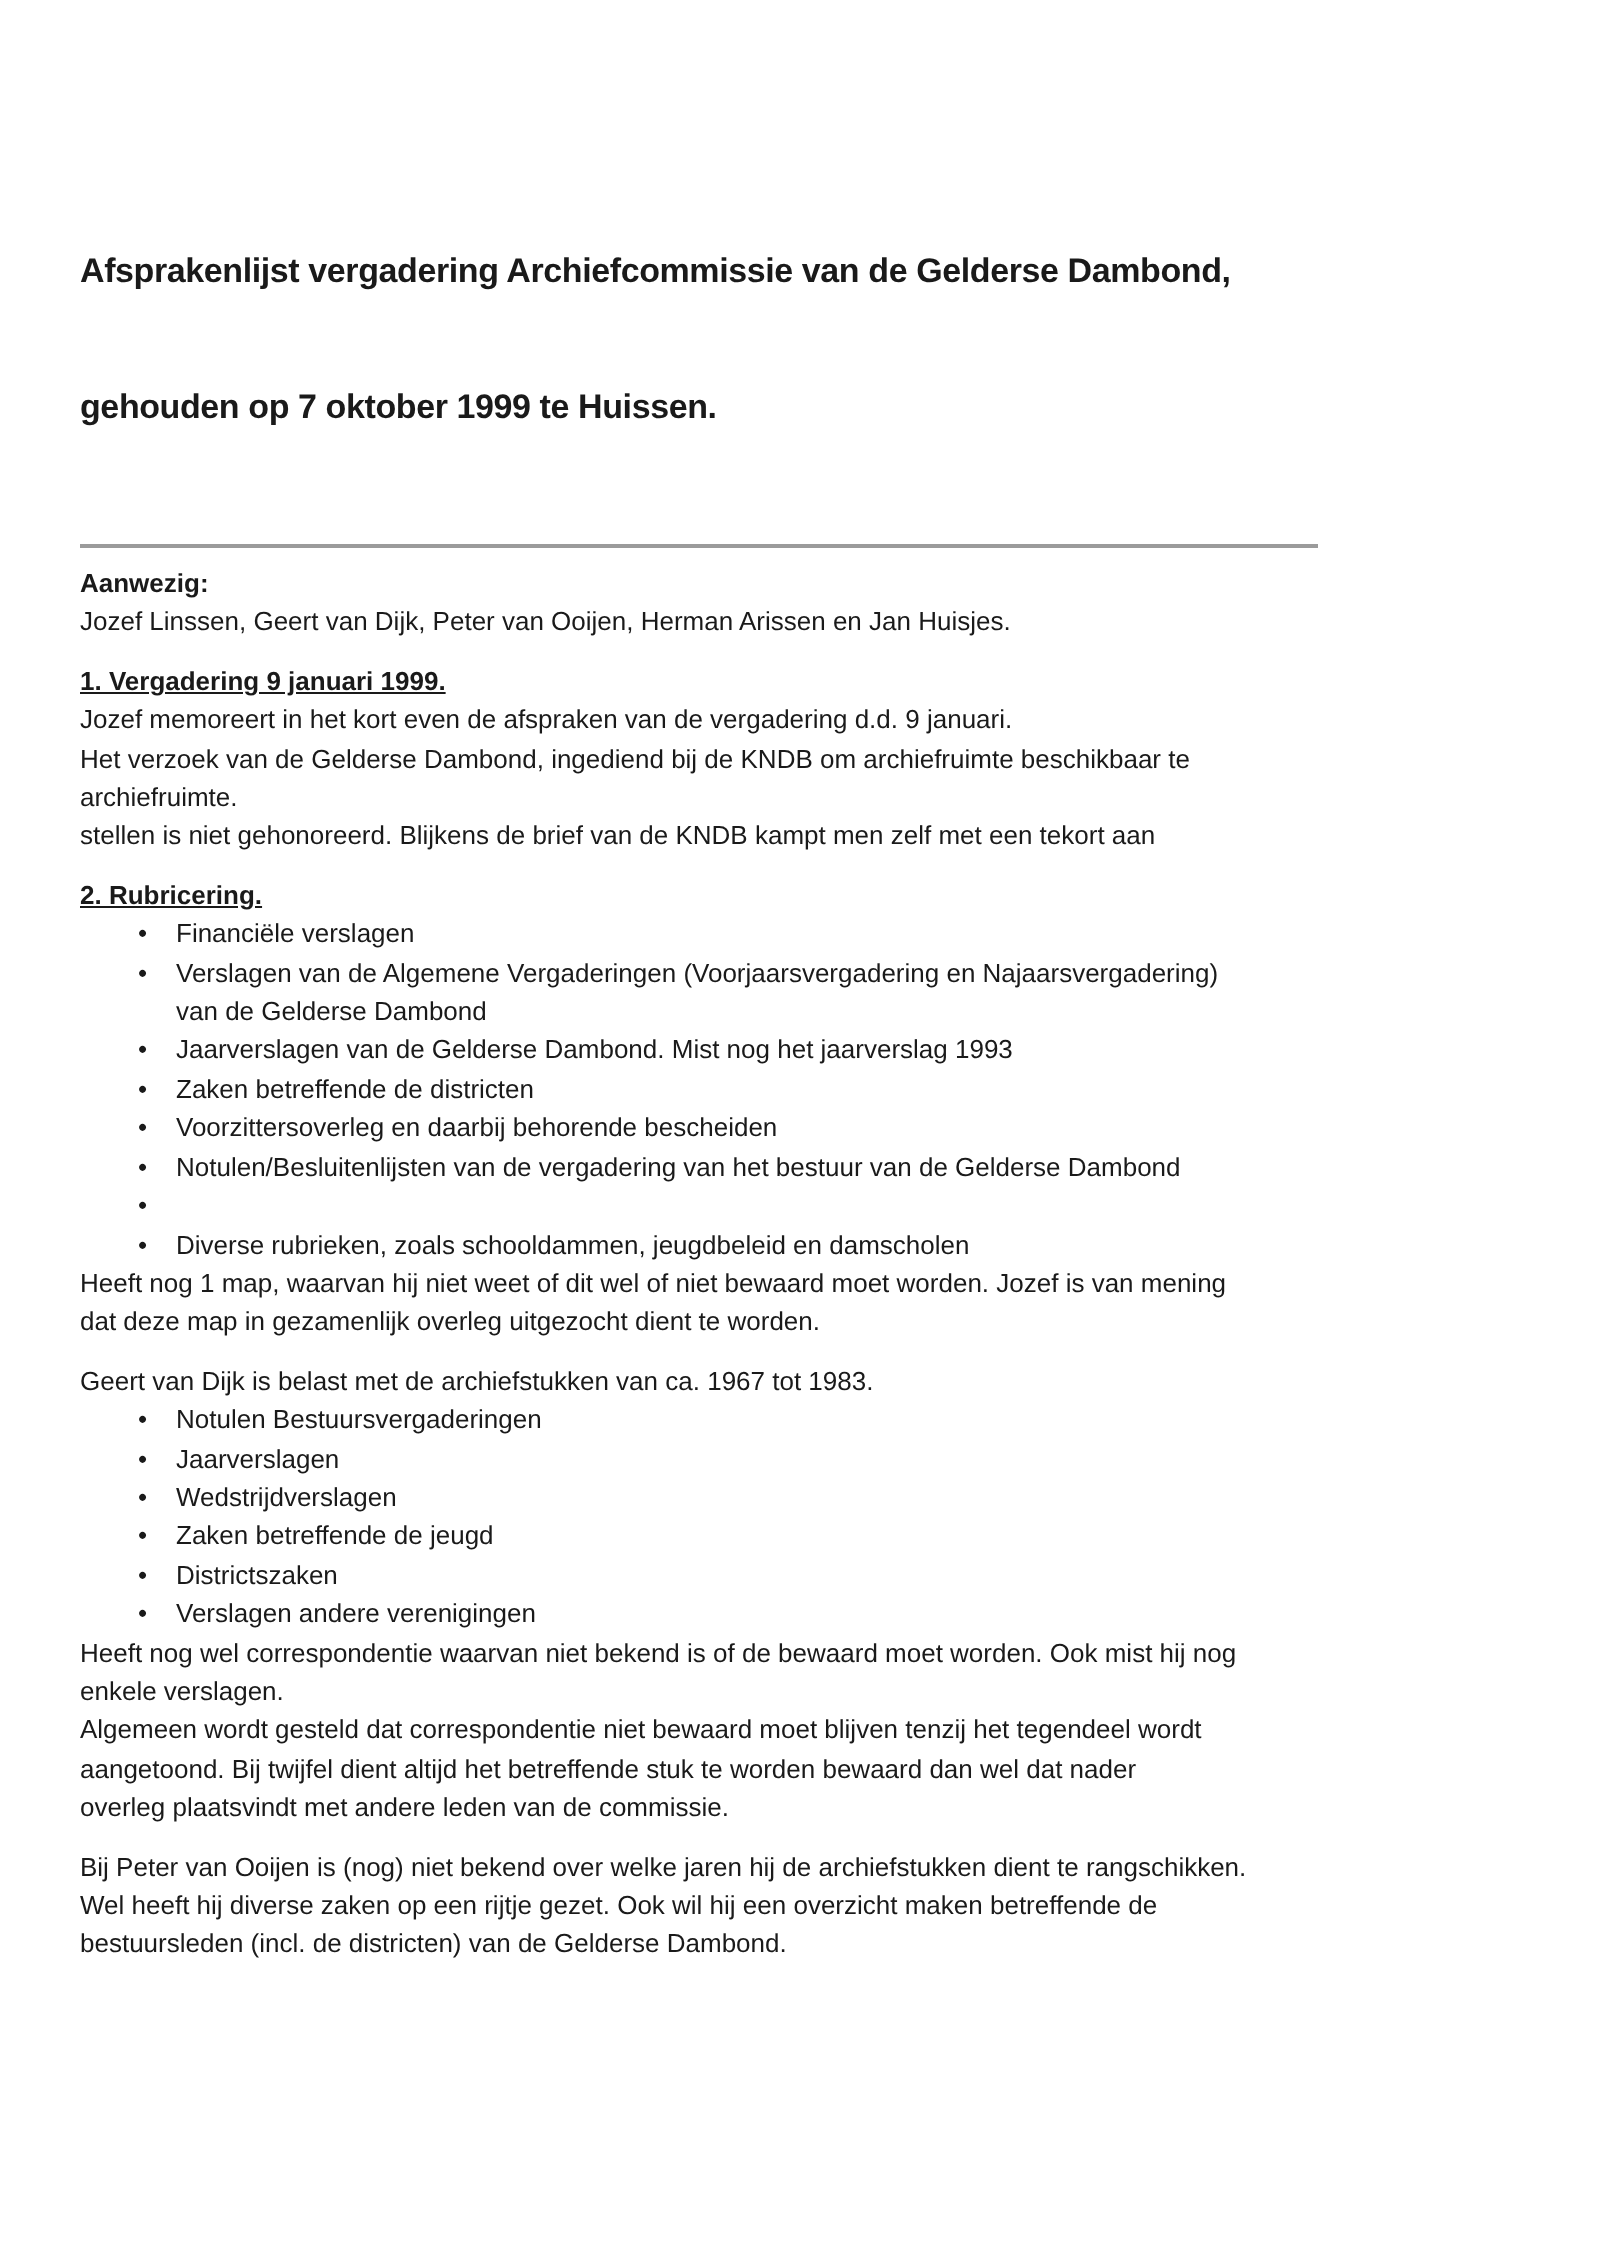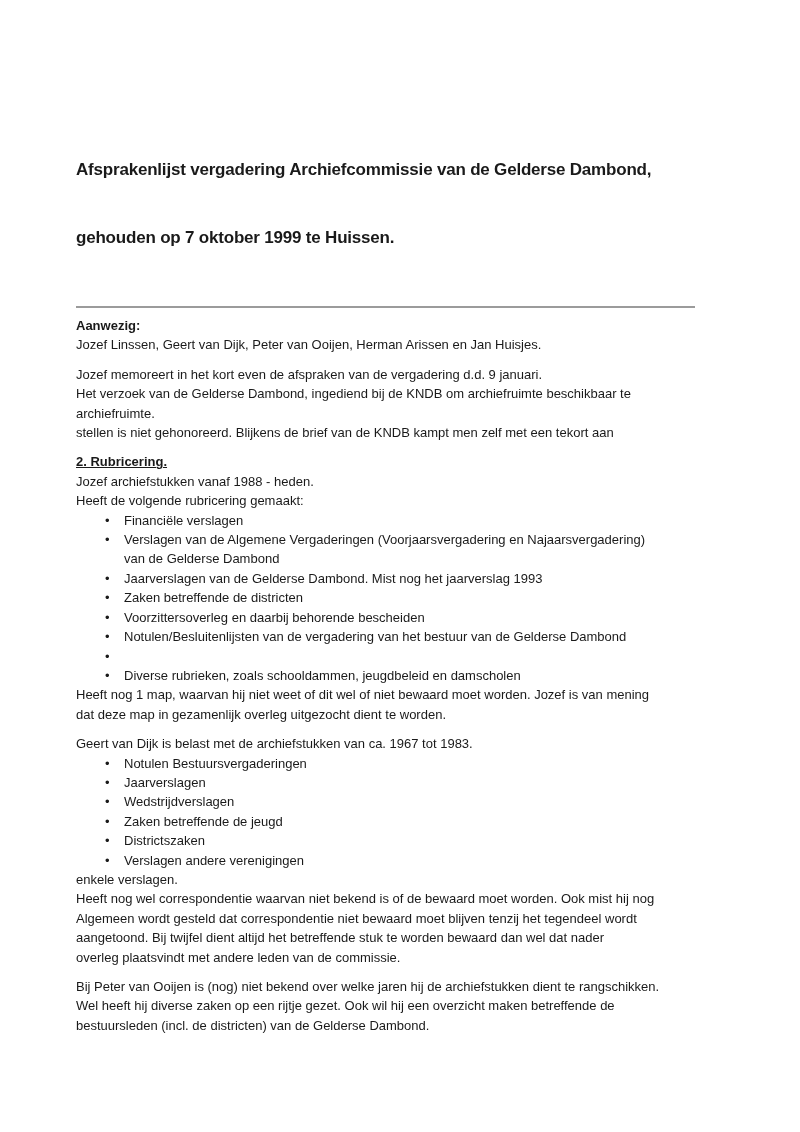--- a/index.html
+++ b/index.html
@@ -14,23 +14,23 @@
   .page {
     position: relative;
     width: 800px;
     height: 1132px;
     background: var(--page-bg);
     overflow: hidden;
     font-family: "Liberation Sans", sans-serif;
     color: var(--text-color);
   }
   .content {
-    margin-left: 76px;
+    margin-left: 40px;
     width: 628px;
-    padding-top: 114px;
+    padding-top: 80px;
   }
 
   .doc-title {
     margin: 0;
     font-size: 17px;
     font-weight: bold;
     line-height: 22.5px;
     letter-spacing: -0.2px;
     white-space: pre;
   }
@@ -80,32 +80,29 @@
       <div class="line">Afsprakenlijst vergadering Archiefcommissie van de Gelderse Dambond,</div>
       <div class="line">gehouden op 7 oktober 1999 te Huissen.</div>
     </h1>
     <div class="divider"></div>
     <div class="doc-body" id="doc-blocks">
         <div class="doc-label">Aanwezig:</div>
         <div class="para">
           <div class="line">Jozef Linssen, Geert van Dijk, Peter van Ooijen, Herman Arissen en Jan Huisjes.</div>
         </div>
         <div class="gap"></div>
+        <div class="doc-heading">1. Vergadering 9 januari 1999.</div>
         <div class="para">
           <div class="line">Jozef memoreert in het kort even de afspraken van de vergadering d.d. 9 januari.</div>
           <div class="line">Het verzoek van de Gelderse Dambond, ingediend bij de KNDB om archiefruimte beschikbaar te</div>
           <div class="line">archiefruimte.</div>
           <div class="line">stellen is niet gehonoreerd. Blijkens de brief van de KNDB kampt men zelf met een tekort aan</div>
         </div>
         <div class="gap"></div>
         <div class="doc-heading">2. Rubricering.</div>
-        <div class="para">
-          <div class="line">Jozef archiefstukken vanaf 1988 - heden.</div>
-          <div class="line">Heeft de volgende rubricering gemaakt:</div>
-        </div>
         <div class="bullet-list">
           <div class="bullet-item">
             <span class="bullet-dot">•</span>
             <div class="bullet-text">
               <div class="line">Financiële verslagen</div>
             </div>
           </div>
           <div class="bullet-item">
             <span class="bullet-dot">•</span>
             <div class="bullet-text">
@@ -187,22 +184,22 @@
             </div>
           </div>
           <div class="bullet-item">
             <span class="bullet-dot">•</span>
             <div class="bullet-text">
               <div class="line">Verslagen andere verenigingen</div>
             </div>
           </div>
         </div>
         <div class="para">
+          <div class="line">Heeft nog wel correspondentie waarvan niet bekend is of de bewaard moet worden. Ook mist hij nog</div>
           <div class="line">enkele verslagen.</div>
-          <div class="line">Heeft nog wel correspondentie waarvan niet bekend is of de bewaard moet worden. Ook mist hij nog</div>
           <div class="line">Algemeen wordt gesteld dat correspondentie niet bewaard moet blijven tenzij het tegendeel wordt</div>
           <div class="line">aangetoond. Bij twijfel dient altijd het betreffende stuk te worden bewaard dan wel dat nader</div>
           <div class="line">overleg plaatsvindt met andere leden van de commissie.</div>
         </div>
         <div class="gap"></div>
         <div class="para">
           <div class="line">Bij Peter van Ooijen is (nog) niet bekend over welke jaren hij de archiefstukken dient te rangschikken.</div>
           <div class="line">Wel heeft hij diverse zaken op een rijtje gezet. Ook wil hij een overzicht maken betreffende de</div>
           <div class="line">bestuursleden (incl. de districten) van de Gelderse Dambond.</div>
         </div>

